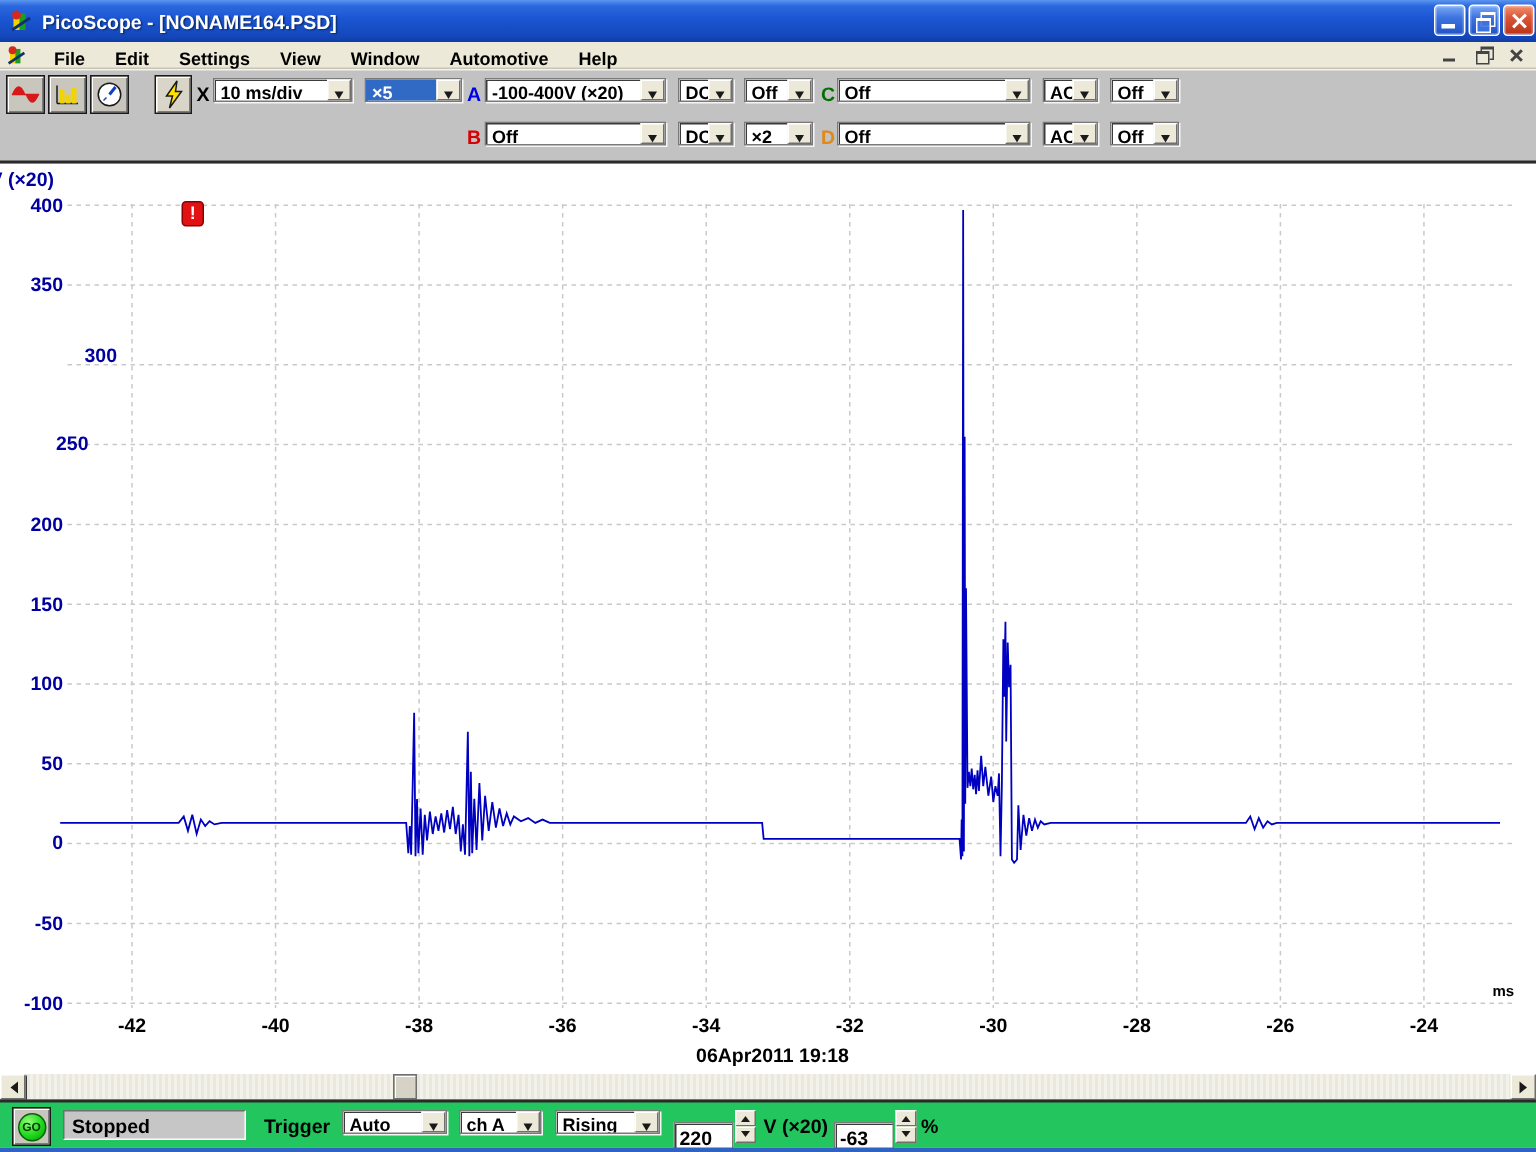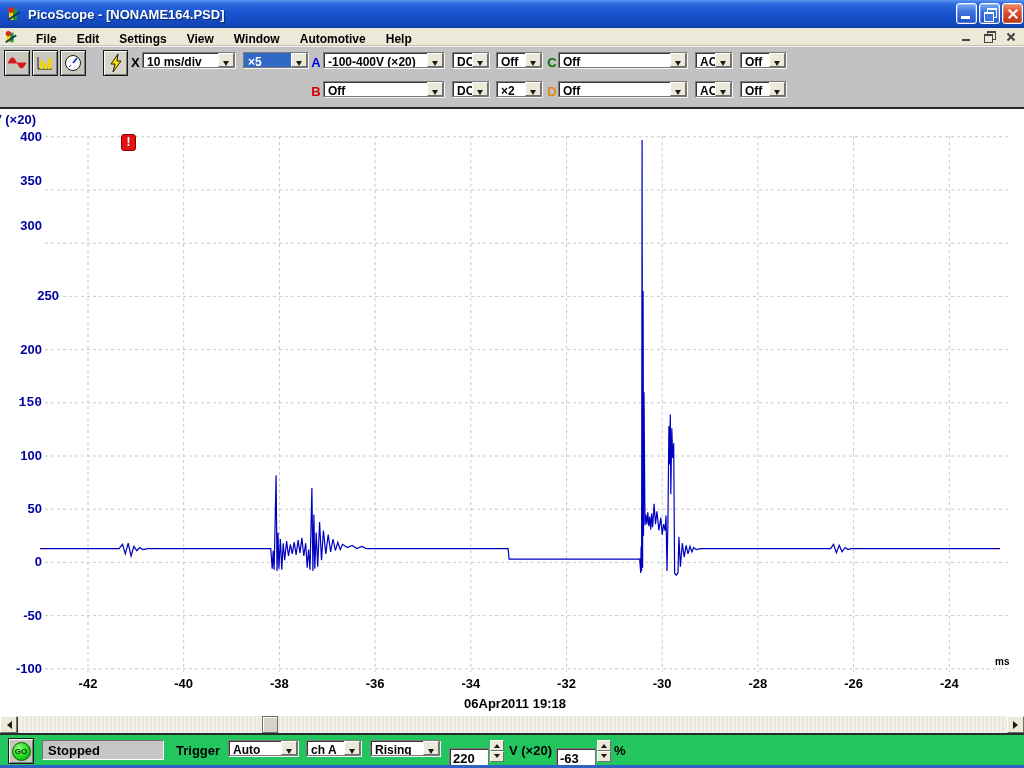--- a/index.html
+++ b/index.html
@@ -292,25 +292,25 @@
         <line x1="853.6" y1="26" x2="853.6" y2="562" stroke="#C9C9C9" stroke-dasharray="3 3"></line>
         <line x1="949.3000000000001" y1="26" x2="949.3000000000001" y2="562" stroke="#C9C9C9" stroke-dasharray="3 3"></line>
       </g>
       <polyline points="40.1,438.6 119.1,438.6 122.5,434.3 125.3,443.9 128.2,433.2 131.1,446.0 133.9,436.4 136.8,440.7 139.7,437.5 143.0,439.6 147.8,438.6 270.8,438.6 272.2,458.8 273.2,440.7 274.1,459.8 275.1,414.1 276.1,365.2 277.0,460.9 278.0,422.6 278.9,458.8 280.4,429.0 281.8,459.8 283.2,433.2 284.7,450.3 286.6,431.1 288.5,446.0 290.4,434.3 292.3,443.9 294.2,432.2 296.1,445.0 298.1,430.1 300.0,442.8 301.9,427.9 303.8,446.0 305.7,433.2 307.2,457.7 308.6,439.6 310.0,459.8 311.0,418.4 311.9,377.9 312.9,460.9 313.9,404.5 314.8,458.8 316.2,422.6 317.7,456.7 319.6,412.0 321.5,450.3 323.4,420.5 325.8,443.9 328.2,424.7 330.6,441.8 333.0,429.0 335.4,440.7 337.8,432.2 340.2,439.6 342.6,434.3 347.3,437.5 352.1,435.4 356.9,438.6 361.7,436.4 366.5,438.6 508.1,438.6 509.1,449.2 639.7,449.2 640.7,463.0 641.1,436.4 641.6,460.9 642.1,30.0 642.6,457.7 643.1,181.1 643.5,425.8 644.0,282.2 645.0,415.2 645.9,404.5 646.9,414.1 647.8,402.4 648.8,416.2 649.8,406.6 650.7,419.4 651.7,403.5 652.6,417.3 654.1,393.9 655.5,414.1 656.9,401.3 658.9,420.5 660.8,407.7 662.2,424.7 663.6,414.1 665.1,420.5 666.0,405.6 667.0,460.9 667.9,414.1 668.9,316.2 669.4,354.5 670.3,304.5 670.8,384.3 671.8,318.3 672.7,348.1 673.7,333.2 674.6,463.0 676.1,465.2 678.0,463.0 678.9,426.9 680.4,456.7 682.3,433.2 684.2,447.1 686.1,435.4 688.0,443.9 690.0,436.4 691.9,441.8 693.8,437.5 696.2,439.6 700.5,438.6 830.6,438.6 833.5,434.3 836.4,442.8 839.2,435.4 842.1,441.8 845.0,437.5 847.9,439.6 851.2,438.6 1000.0,438.6" fill="none" stroke="#0000C0" stroke-width="1.2"></polyline>
     </svg>
   <span class="ylabel">V (×20)</span>
   <span class="warn">!</span>
   <span class="timestamp">06Apr2011 19:18</span>
   <span class="xunit" style="left:995px; top:546px">ms</span>
 <div class="ytick" style="top: 18.8px;">400</div>
-    <div class="ytick" style="top: 63px;">350</div>
-    <div class="ytick" style="top: 108px;">300</div>
+    <div class="ytick" style="top: 72px;">350</div>
+    <div class="ytick" style="top: 119px; margin-left: 36px;">300</div>
     <div class="ytick" style="top: 178.4px; margin-left: 17px;">250</div>
     <div class="ytick" style="top: 231.6px;">200</div>
-    <div class="ytick" style="top: 284.8px; font-family: Liberation Mono, monospace;">150</div>
+    <div class="ytick" style="top: 284.8px;">150</div>
     <div class="ytick" style="top: 338px;">100</div>
     <div class="ytick" style="top: 391.2px;">50</div>
     <div class="ytick" style="top: 444.4px;">0</div>
     <div class="ytick" style="top: 497.6px;">-50</div>
     <div class="ytick" style="top: 550.8px;">-100</div>
     <div class="xtick" style="left: 64px; top: 566px;">-42</div>
     <div class="xtick" style="left: 159.7px; top: 566px;">-40</div>
     <div class="xtick" style="left: 255.4px; top: 566px;">-38</div>
     <div class="xtick" style="left: 351.1px; top: 566px;">-36</div>
     <div class="xtick" style="left: 446.8px; top: 566px;">-34</div>

